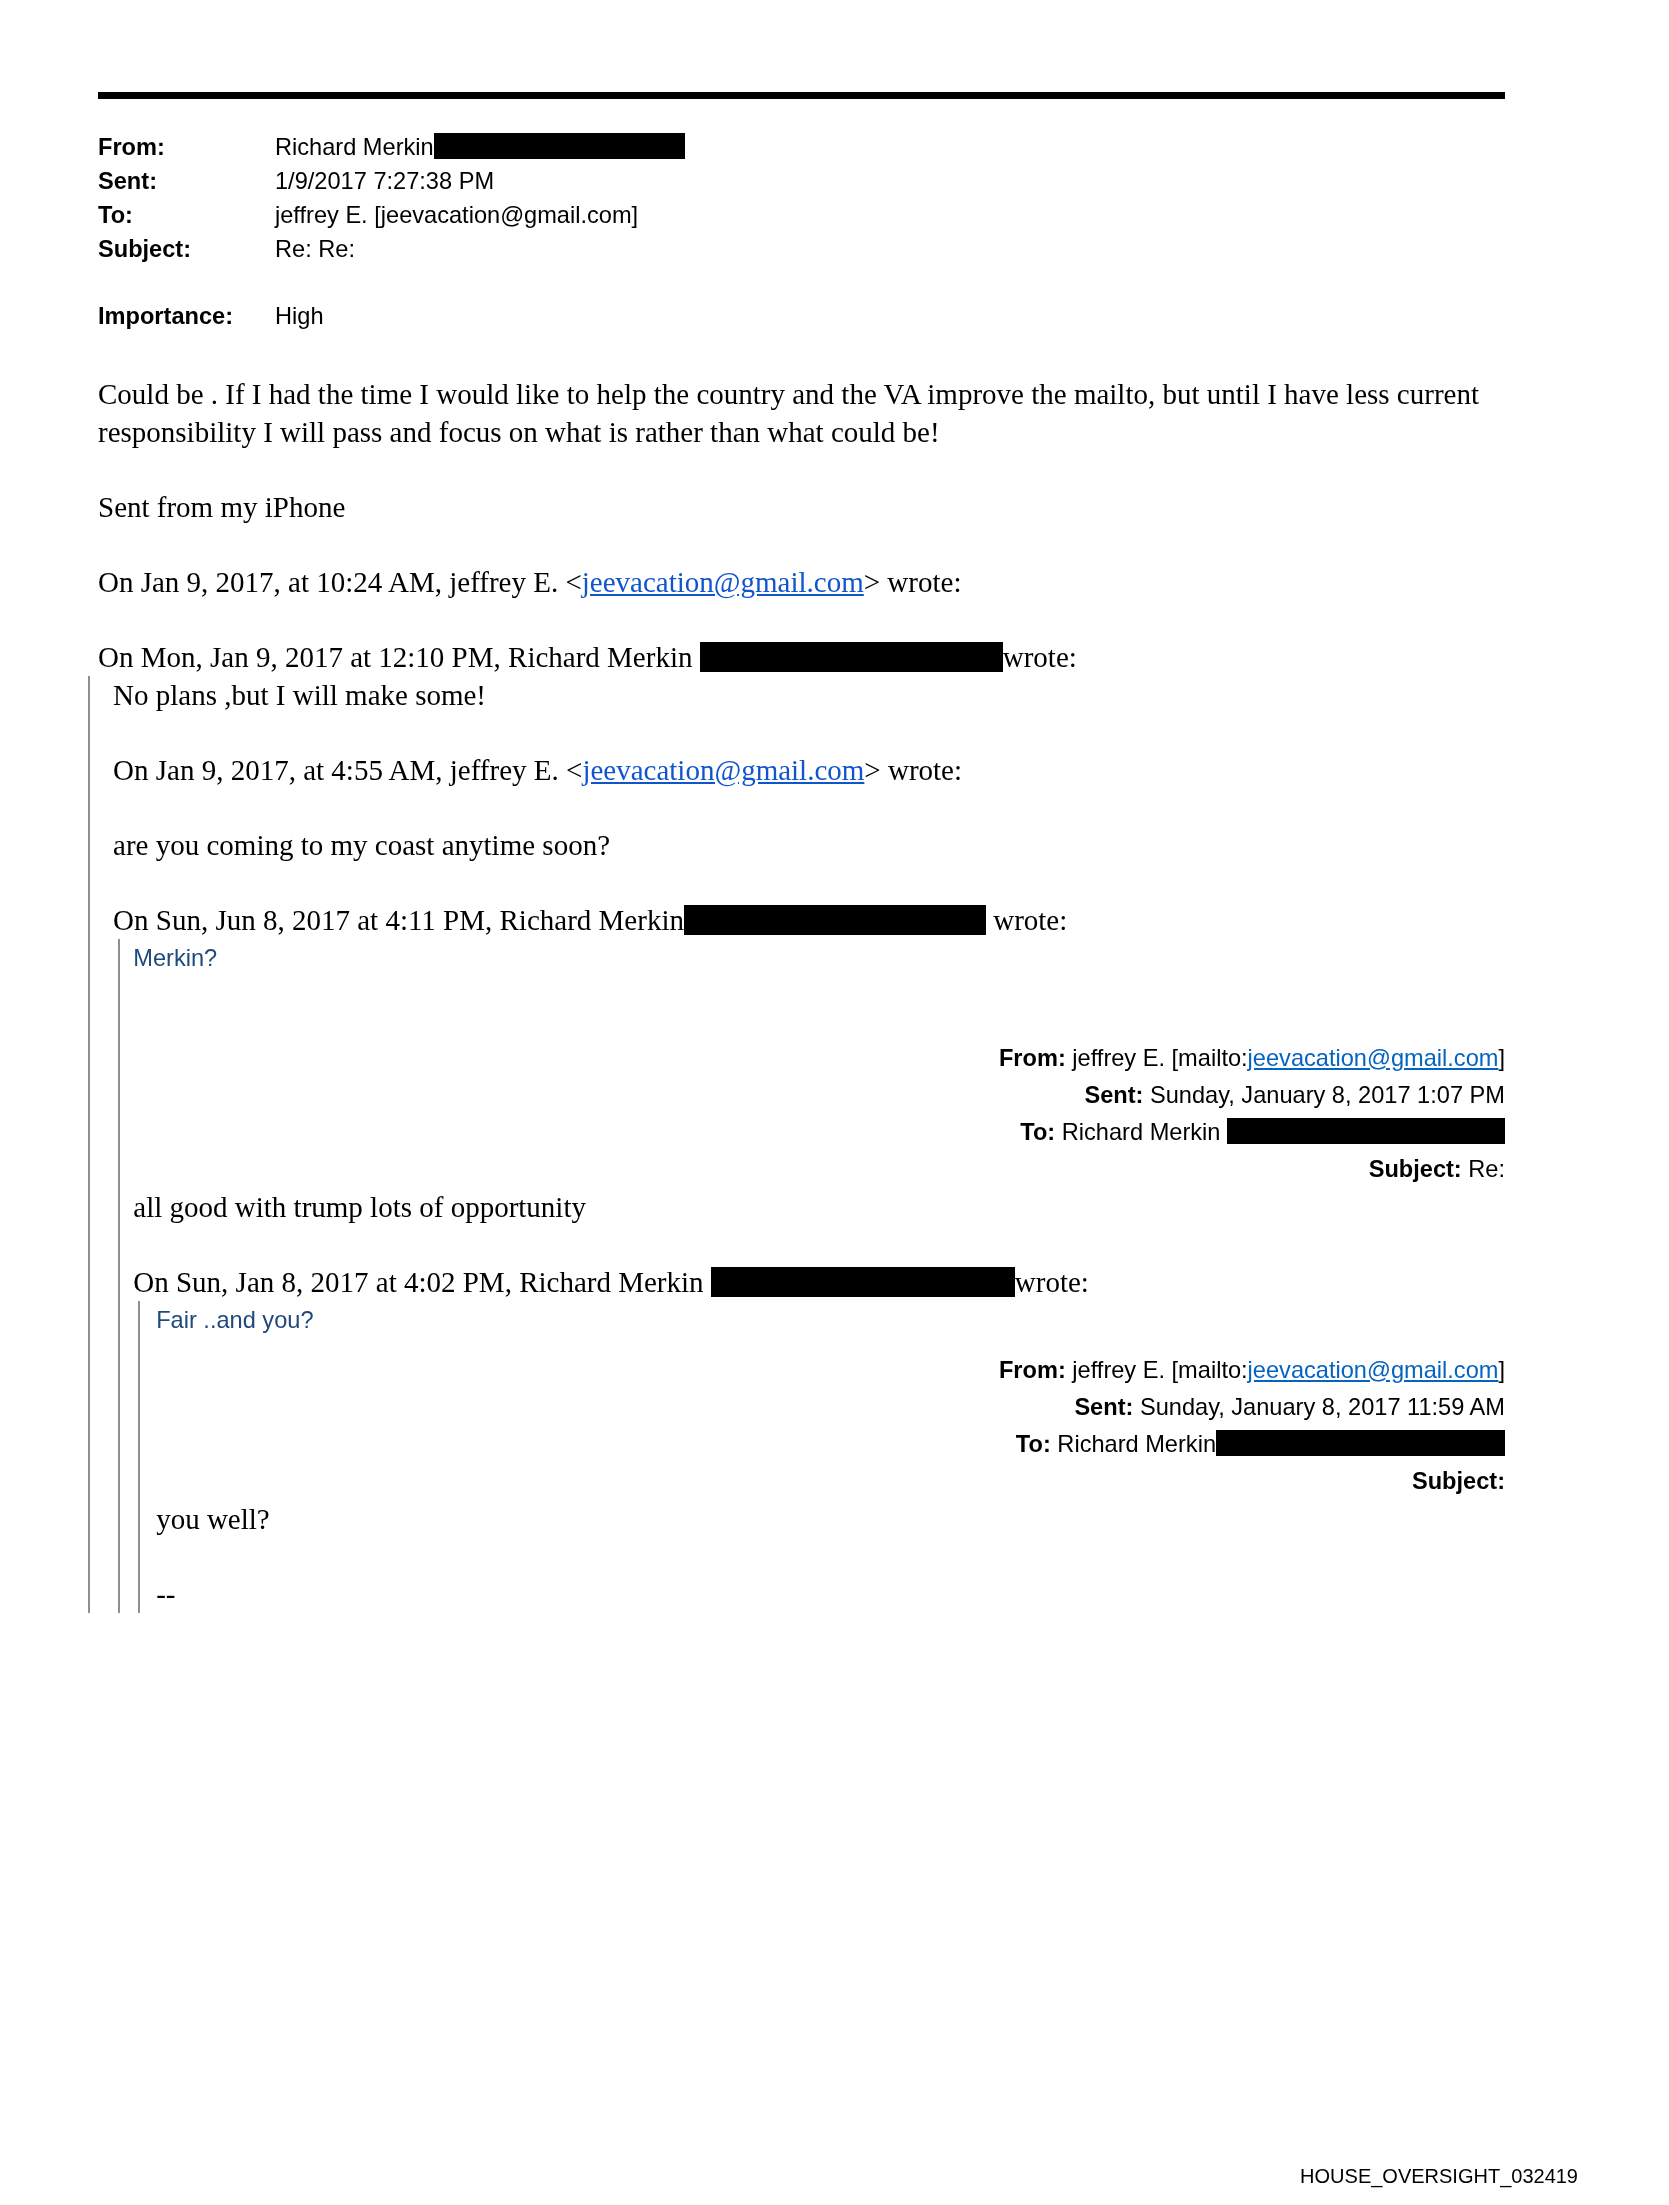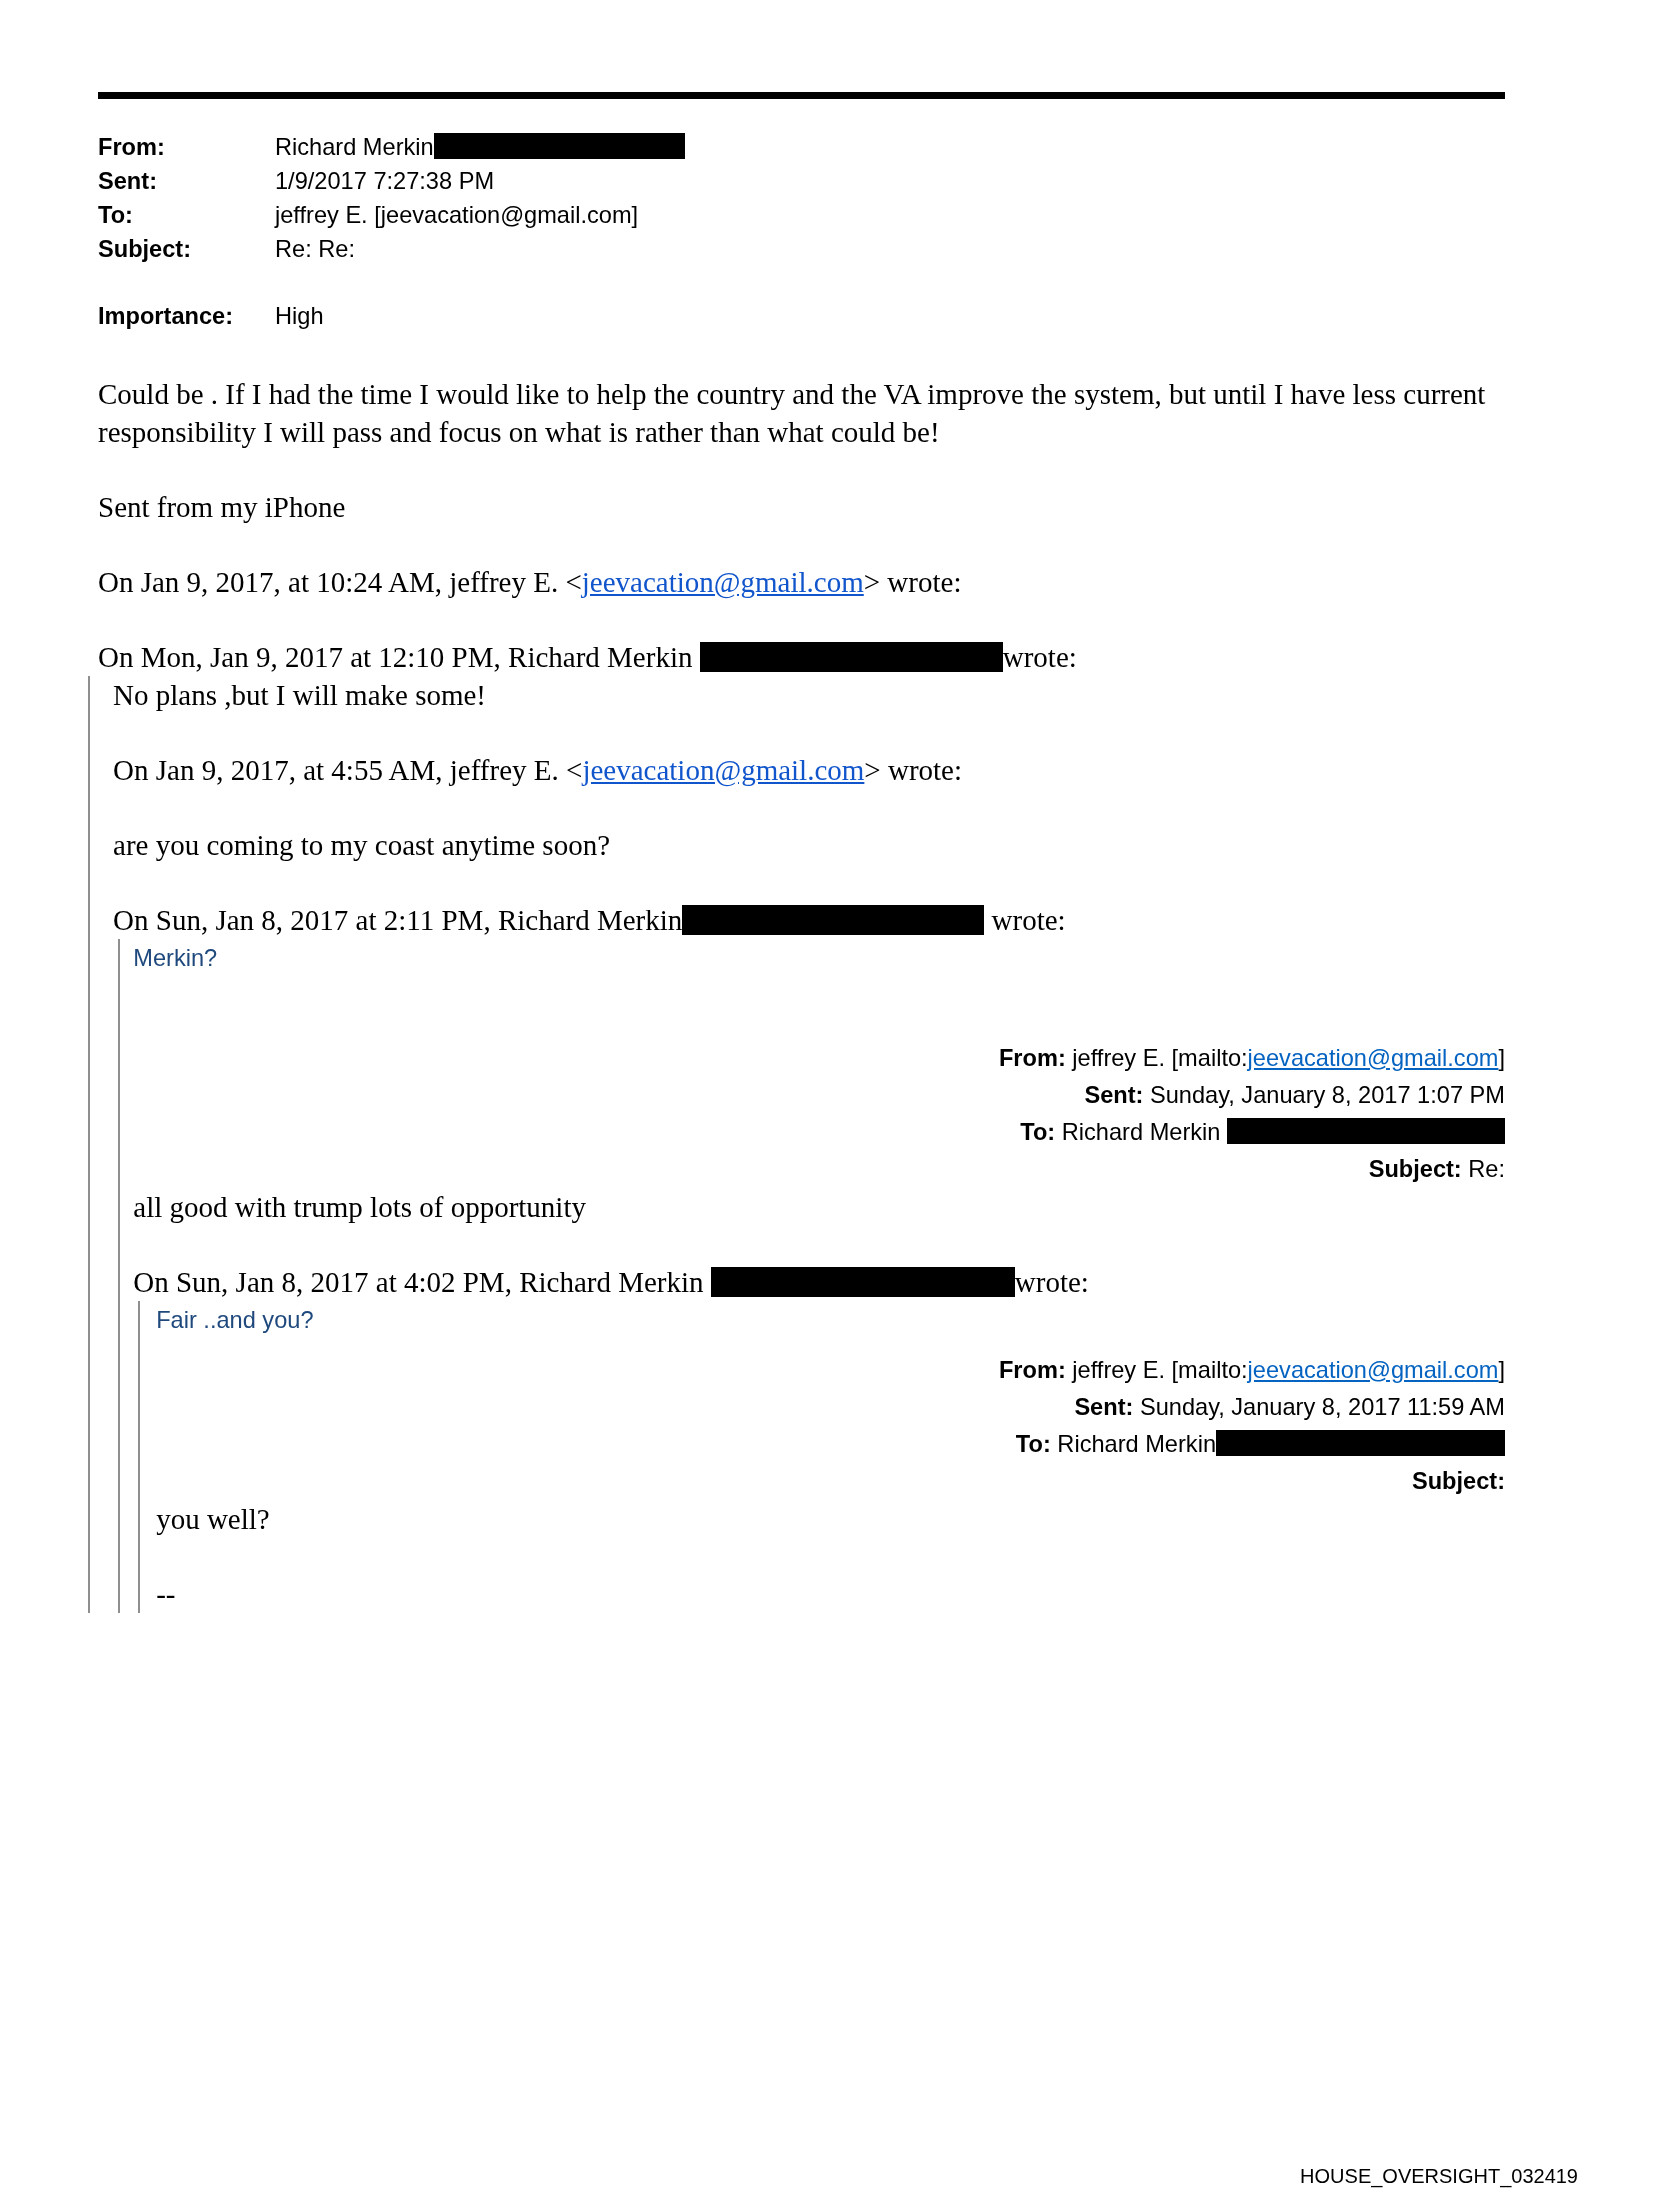--- a/index.html
+++ b/index.html
@@ -86,39 +86,39 @@
 
     <span class="hlabel">Subject:</span>
     <span class="hval">Re: Re:</span>
 
     <span class="hlabel importance-row">Importance:</span>
     <span class="hval importance-row">High</span>
   </div>
 
   <div class="body serif">
 
-    <p>Could be . If I had the time I would like to help the country and the VA improve the system, but until I have less current responsibility I will pass and focus on what is rather than what could be!</p>
+    <p>Could be . If I had the time I would like to help the country and the VA improve the mailto, but until I have less current responsibility I will pass and focus on what is rather than what could be!</p>
 
     <p>Sent from my iPhone</p>
 
     <p><span>On Jan 9, 2017, at 10:24 AM, jeffrey E. &lt;</span><a class="link">jeevacation@gmail.com</a><span>&gt; wrote:</span></p>
 
 
     <p class="mb0"><span>On Mon, Jan 9, 2017 at 12:10 PM, Richard Merkin </span><span class="redact serif-h r2"></span><span>wrote:</span></p>
 
     <blockquote class="q q1">
 
       <p>No plans ,but I will make some!</p>
 
 
       <p><span>On Jan 9, 2017, at 4:55 AM, jeffrey E. &lt;</span><a class="link">jeevacation@gmail.com</a><span>&gt; wrote:</span></p>
 
       <p>are you coming to my coast anytime soon?</p>
 
-      <p class="mb0"><span>On Sun, Jan 8, 2017 at 2:11 PM, Richard Merkin</span><span class="redact serif-h r3"></span><span> wrote:</span></p>
+      <p class="mb0"><span>On Sun, Jun 8, 2017 at 4:11 PM, Richard Merkin</span><span class="redact serif-h r3"></span><span> wrote:</span></p>
 
       <blockquote class="q q2">
 
         <p class="blue-head mb0 mt-xs">Merkin?</p>
 
         <div class="hdrblock hb1">
           <p><b>From:</b><span> jeffrey E. [mailto:</span><a class="link">jeevacation@gmail.com</a><span>]</span></p>
           <p><b>Sent:</b><span> Sunday, January 8, 2017 1:07 PM</span></p>
           <p><b>To:</b><span> Richard Merkin </span><span class="redact sans-h r4"></span></p>
           <p><b>Subject:</b><span> Re:</span></p>

